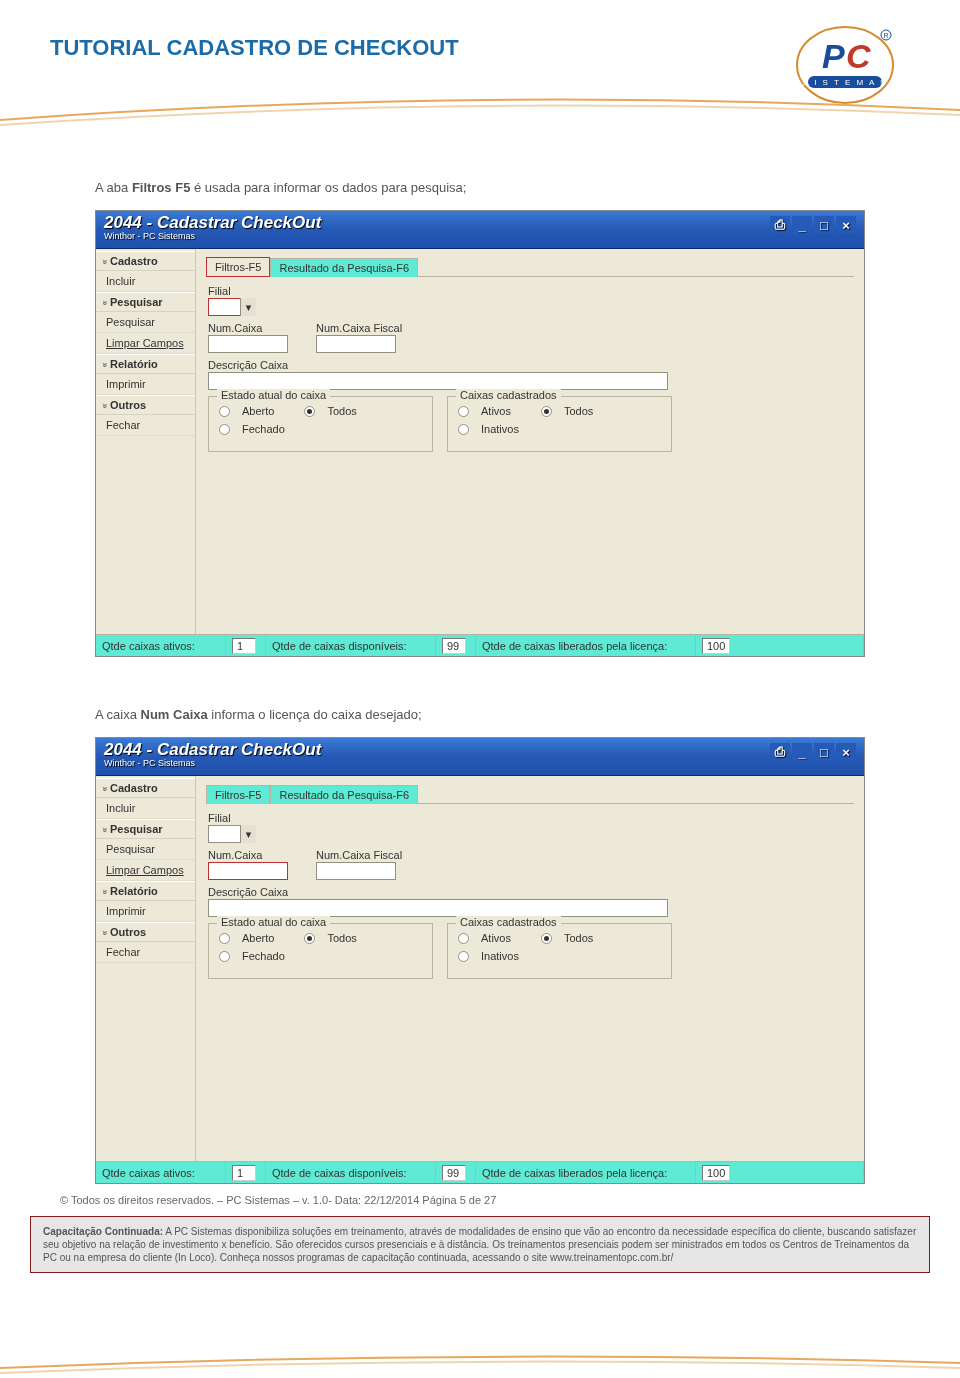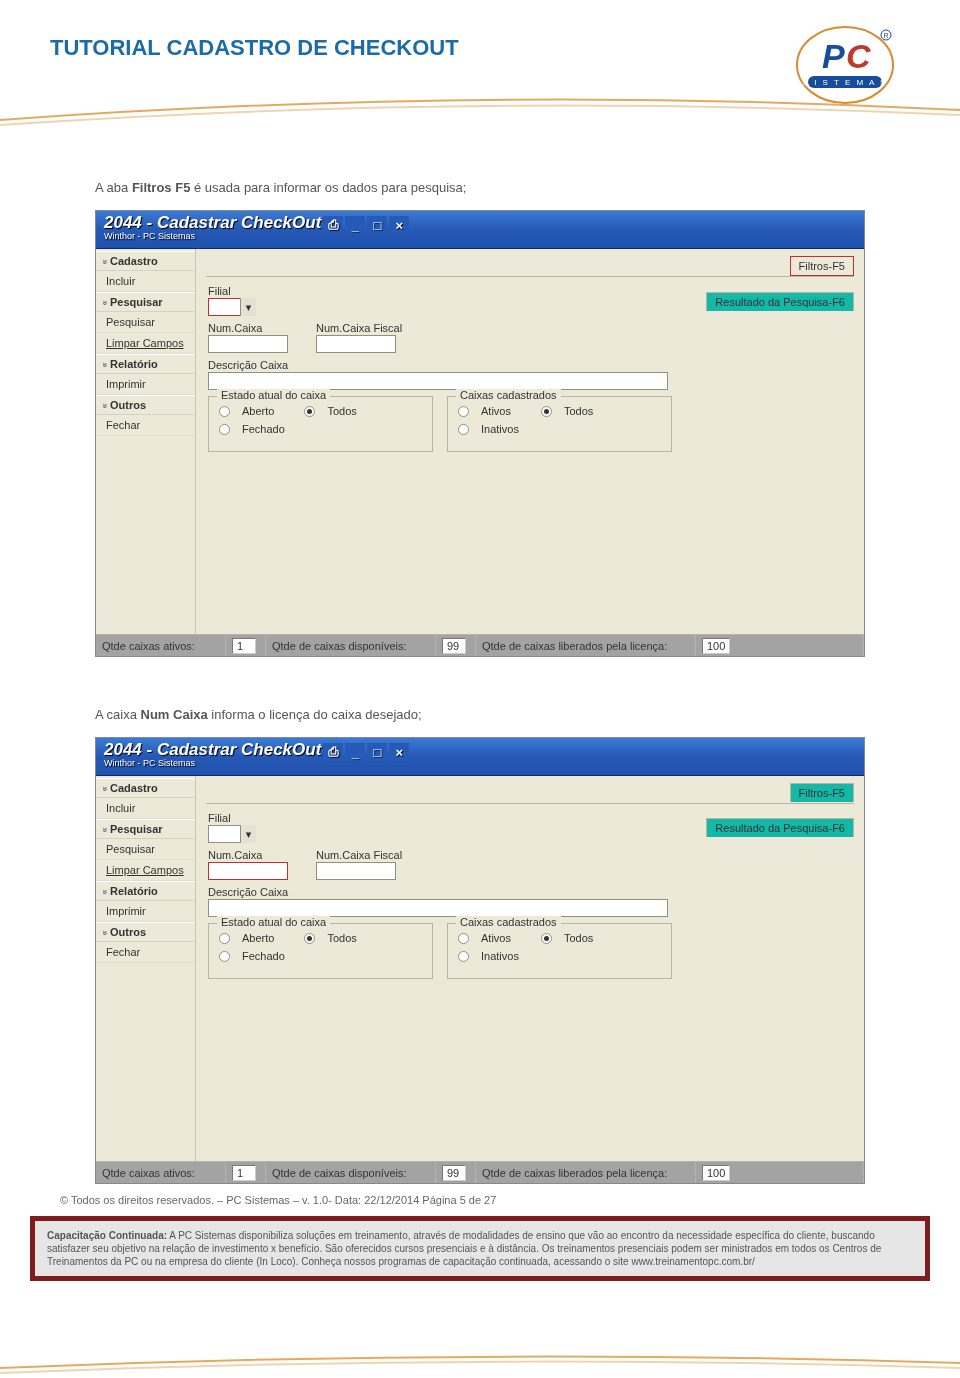--- a/index.html
+++ b/index.html
@@ -6,56 +6,56 @@
   body { font-family: Arial, sans-serif; font-size: 12px; background: #fff; width: 960px; color: #333; }
   .page { position: relative; width: 960px; min-height: 1378px; padding: 0; }
   .header { position: relative; height: 130px; }
   .title { position: absolute; top: 35px; left: 50px; color: #1a6ba8; font-weight: bold; font-size: 22px; font-family: Arial, sans-serif; text-align: right; }
   .logo { position: absolute; top: 20px; right: 60px; width: 110px; height: 90px; }
   .curve { position: absolute; top: 90px; left: 0; width: 960px; height: 40px; overflow: hidden; }
   .body-text { margin: 50px 0 10px 95px; font-size: 13px; color: #555; }
   .body-text b { font-weight: bold; }
   .win-wrap { margin: 15px 0 10px 95px; }
   .win { width: 770px; border: 1px solid #888; background: #ece9d8; font-size: 11px; font-family: Tahoma, Arial, sans-serif; }
-  .titlebar { background: linear-gradient(to bottom, #3b7bd6 0%, #2559b5 50%, #1f50ad 100%); color: #fff; padding: 2px 8px 0 8px; display: flex; align-items: flex-start; height: 38px; border-bottom: 1px solid #0a2a6c; }
+  .titlebar { background: linear-gradient(to bottom, #3b7bd6 0%, #2559b5 50%, #1f50ad 100%); color: #fff; padding: 2px 8px 0 8px; display: flex; align-items: flex-start; justify-content: space-between; height: 38px; border-bottom: 1px solid #0a2a6c; }
   .titlebar-left { }
   .titlebar-title { font-size: 17px; font-weight: bold; font-style: italic; text-shadow: 1px 1px 1px #000; }
   .titlebar-sub { font-size: 9px; text-shadow: 1px 1px 1px #000; margin-top: -2px; font-weight: normal; }
   .titlebar-btns { display: flex; gap: 0; margin-top: 3px; }
   .title-btn { width: 20px; height: 18px; background: #265ab7; color: #fff; display: flex; align-items: center; justify-content: center; font-size: 13px; font-weight: bold; margin-left: 2px; text-shadow: 1px 1px 1px #000; }
   .win-body { display: flex; min-height: 385px; position: relative; }
   .side { width: 100px; background: #ece9d8; border-right: 1px solid #c9c6b8; padding-top: 2px; }
   .side-hdr { background: #ece9d8; padding: 3px 6px; font-weight: bold; color: #333; font-size: 11px; border-bottom: 1px solid #d6d3c3; border-top: 1px solid #fff; }
   .side-hdr::before { content: "»"; display: inline-block; transform: rotate(90deg); margin-right: 3px; font-size: 9px; color: #666; }
   .side-item { padding: 4px 6px 4px 10px; color: #333; cursor: default; border-bottom: 1px solid #e0ddcd; }
   .side-item.u { text-decoration: underline; }
   .content { flex: 1; padding: 6px 10px 6px 10px; position: relative; }
-  .tabstrip { display: flex; gap: 16px; border-bottom: 1px solid #b8b5a5; padding: 0 0 0 0; height: 22px; align-items: flex-end; flex-direction: column; }
-  .tab { padding: 3px 8px; border: 1px solid #b8b5a5; border-bottom: none; background: #14b8a6; font-size: 11px; position: relative; top: 1px; }
+  .tabstrip { display: flex; border-bottom: 1px solid #b8b5a5; padding: 0 0 0 0; height: 22px; align-items: flex-end; }
+  .tab { padding: 3px 8px; border: 1px solid #b8b5a5; border-bottom: none; background: #5eead4; font-size: 11px; position: relative; top: 1px; }
   .tab.active { border: 1px solid #c03030; background: #ece9d8; }
   .form-area { padding: 8px 2px; }
   .lbl { font-size: 11px; color: #333; display: block; margin-bottom: 1px; }
   .row { margin-bottom: 6px; }
   .inp { background: #fff; border: 1px solid #919181; height: 18px; padding: 1px 3px; font-size: 11px; }
   .inp.red { border: 1px solid #c03030; }
   .combo { position: relative; display: inline-block; }
   .combo .btn { position: absolute; right: 0; top: 0; width: 16px; height: 18px; background: #e4e1d2; border-left: 1px solid #919181; display: flex; align-items: center; justify-content: center; }
   .fldrow { display: flex; gap: 28px; }
   .fieldset-row { display: flex; gap: 14px; margin-top: 4px; }
   .fset { border: 1px solid #b8b5a5; padding: 8px 10px 10px 10px; width: 225px; position: relative; }
   .fset-title { position: absolute; top: -8px; left: 8px; background: #ece9d8; padding: 0 4px; font-size: 11px; }
   .radio-row { display: flex; gap: 30px; margin-bottom: 6px; align-items: center; }
   .radio { display: flex; align-items: center; gap: 12px; }
   .radio .r { width: 11px; height: 11px; border: 1px solid #919181; border-radius: 50%; background: #fff; display: flex; align-items: center; justify-content: center; }
   .radio .r.on::after { content: ""; width: 5px; height: 5px; background: #333; border-radius: 50%; display: block; }
-  .statusbar { display: flex; border-top: 1px solid #b8b5a5; background: #a3a3a3; height: 22px; align-items: center; font-size: 11px; }
+  .statusbar { display: flex; border-top: 1px solid #b8b5a5; background: #5eead4; height: 22px; align-items: center; font-size: 11px; }
   .status-cell { border-right: 1px solid #b8b5a5; height: 100%; display: flex; align-items: center; padding: 0 6px; }
   .status-val { background: #fff; border: 1px inset #ccc; padding: 1px 4px; min-width: 24px; height: 16px; display: inline-flex; align-items: center; }
   .copyright { margin: 8px 0 8px 60px; font-size: 11px; color: #666; }
-  .footer-box { margin: 10px 30px 0 30px; background: #e6e6e6; border: 5px solid #7f1d1d; padding: 8px 12px; font-size: 10px; color: #555; line-height: 1.3; }
+  .footer-box { margin: 10px 30px 0 30px; background: #e6e6e6; border: 1px solid #7f1d1d; padding: 8px 12px; font-size: 10px; color: #555; line-height: 1.3; }
   .footer-box b { font-weight: bold; }
   .rq { text-align: right; margin: 10px 50px 0 0; font-size: 11px; color: #666; }
   .bottom-curve { position: absolute; bottom: 0; left: 0; width: 960px; height: 30px; }
 </style>
 </head>
 <body>
 
 <div class="page">
   <div class="header">
     <div class="title">TUTORIAL CADASTRO DE CHECKOUT</div>

